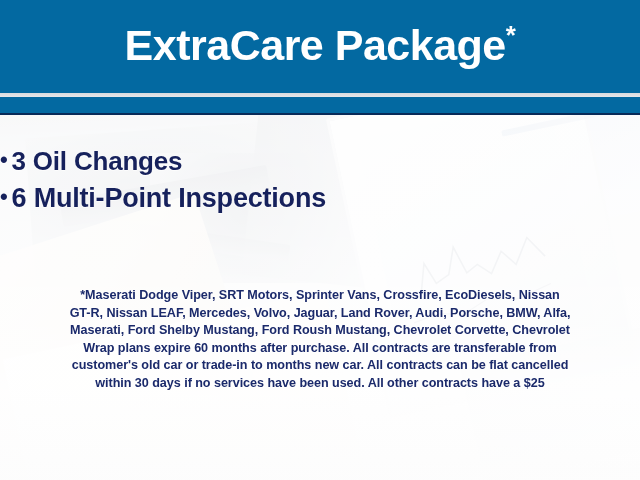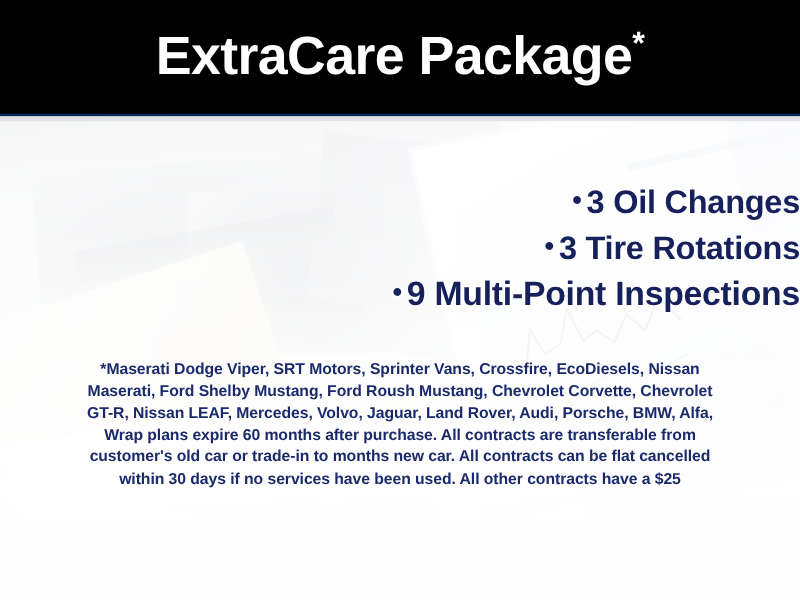--- a/index.html
+++ b/index.html
@@ -137,22 +137,22 @@
     position: absolute;
     left: 0; top: 0; width: 640px; height: 387px;
     background: linear-gradient(180deg, rgba(255,255,255,.25) 0%, rgba(255,255,255,.45) 40%, rgba(255,255,255,.62) 75%, rgba(252,252,252,.75) 100%);
   }
 
   
   .header-banner {
     position: absolute;
     left: 0; top: 0;
     width: 640px;
-    height: 93px;
-    background: #000000;
+    height: 115px;
+    background: #0369a1;
     border-bottom: 2px solid #082a58;
     box-sizing: border-box;
   }
   .header-title {
     position: absolute;
     left: 0; right: 0;
     top: 17px;
     text-align: center;
     color: #ffffff;
     font-size: 43px;
@@ -172,21 +172,21 @@
     width: 640px;
     height: 4px;
     background: linear-gradient(180deg, #d9dade 0%, #e6e7ea 100%);
   }
 
   
   .benefits {
     position: absolute;
     left: 0; right: 0;
     top: 142px;
-    text-align: right;
+    text-align: left;
     color: #16215c;
   }
   .benefit-row {
     font-size: 26px;
     font-weight: bold;
     line-height: 36px;
     letter-spacing: -0.2px;
     white-space: nowrap;
     text-shadow: 0 1px 1px rgba(255,255,255,.75);
   }
@@ -242,26 +242,25 @@
     <div class="veil2"></div>
   </div>
 
   <div class="header-banner">
     <div class="header-title"><span>ExtraCare Package</span><span class="star">*</span></div>
   </div>
   <div class="header-underline"></div>
 
   <div class="benefits">
     <div class="benefit-row r1"><span class="dot">•</span><span>3 Oil Changes</span></div>
-    <div class="benefit-row r2"><span class="dot">•</span><span>3 Tire Rotations</span></div>
-    <div class="benefit-row r3"><span class="dot">•</span><span>9 Multi-Point Inspections</span></div>
+    <div class="benefit-row r3"><span class="dot">•</span><span>6 Multi-Point Inspections</span></div>
   </div>
 
   <div class="disclaimer">
     <div>*Maserati Dodge Viper, SRT Motors, Sprinter Vans, Crossfire, EcoDiesels, Nissan</div>
+    <div>GT-R, Nissan LEAF, Mercedes, Volvo, Jaguar, Land Rover, Audi, Porsche, BMW, Alfa,</div>
     <div>Maserati, Ford Shelby Mustang, Ford Roush Mustang, Chevrolet Corvette, Chevrolet</div>
-    <div>GT-R, Nissan LEAF, Mercedes, Volvo, Jaguar, Land Rover, Audi, Porsche, BMW, Alfa,</div>
     <div>Wrap plans expire 60 months after purchase. All contracts are transferable from</div>
     <div>customer's old car or trade-in to months new car. All contracts can be flat cancelled</div>
     <div>within 30 days if no services have been used. All other contracts have a $25</div>
   </div>
 
 </div>
 
 </body></html>

